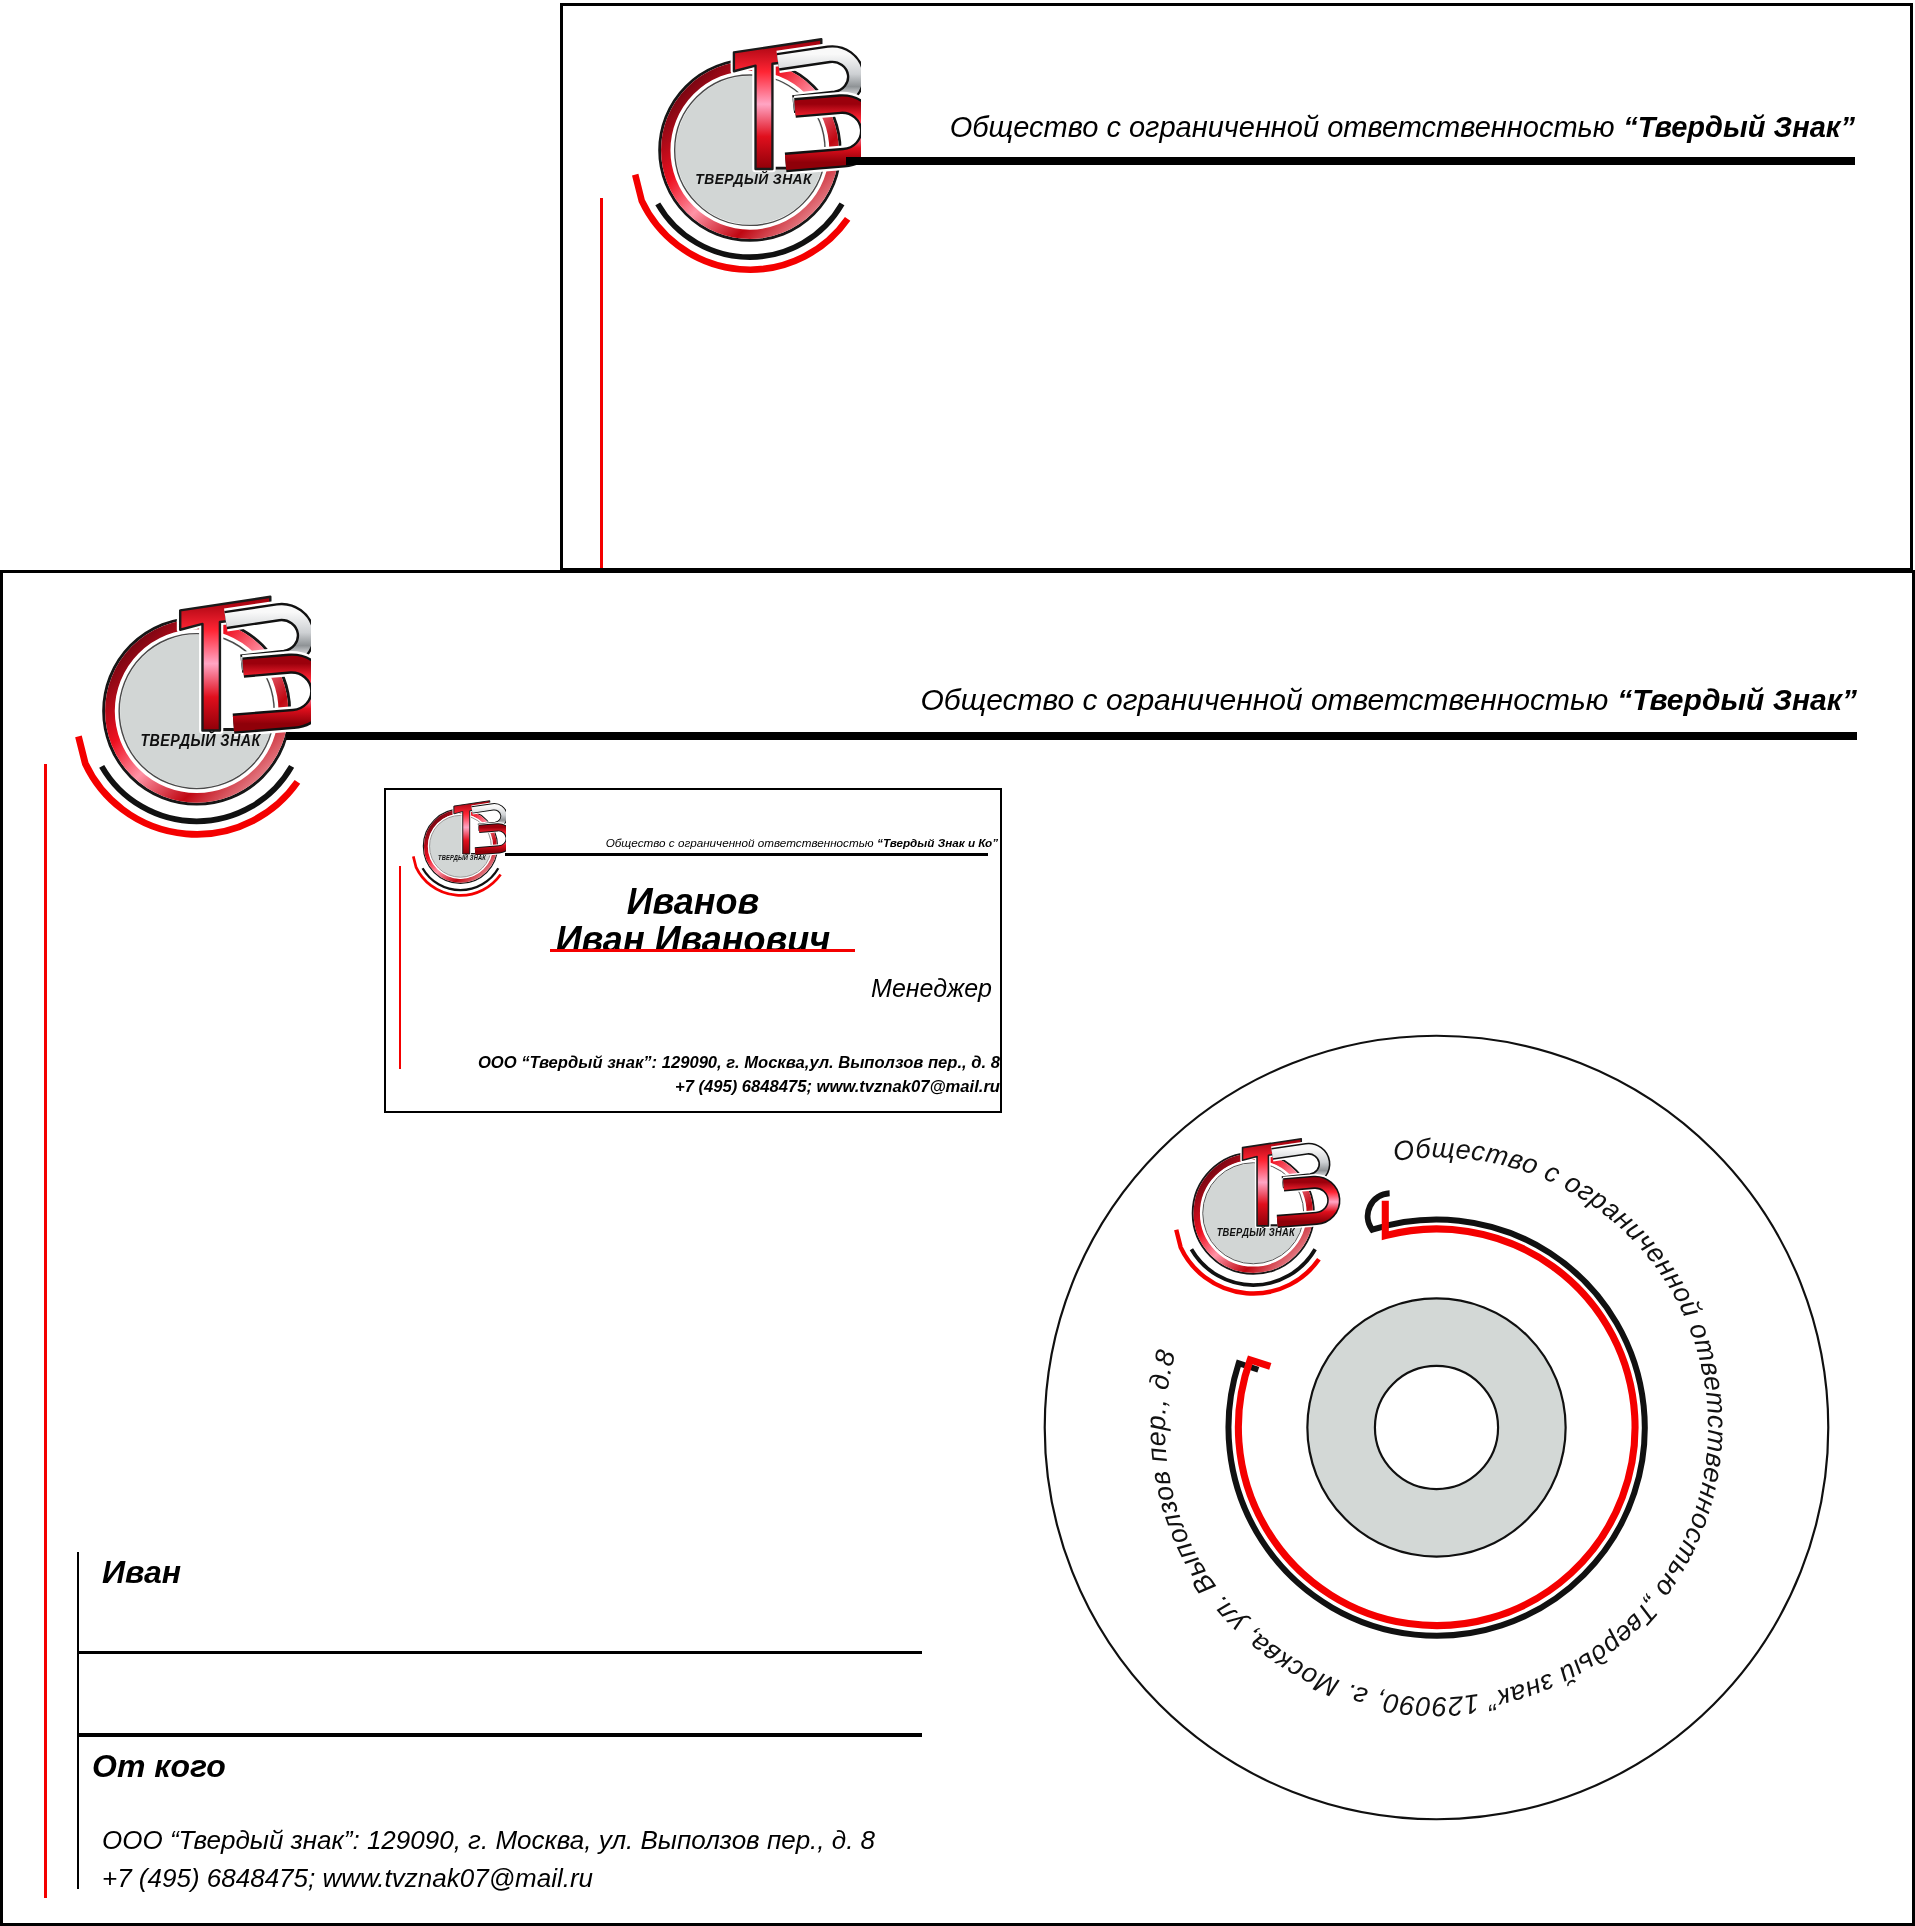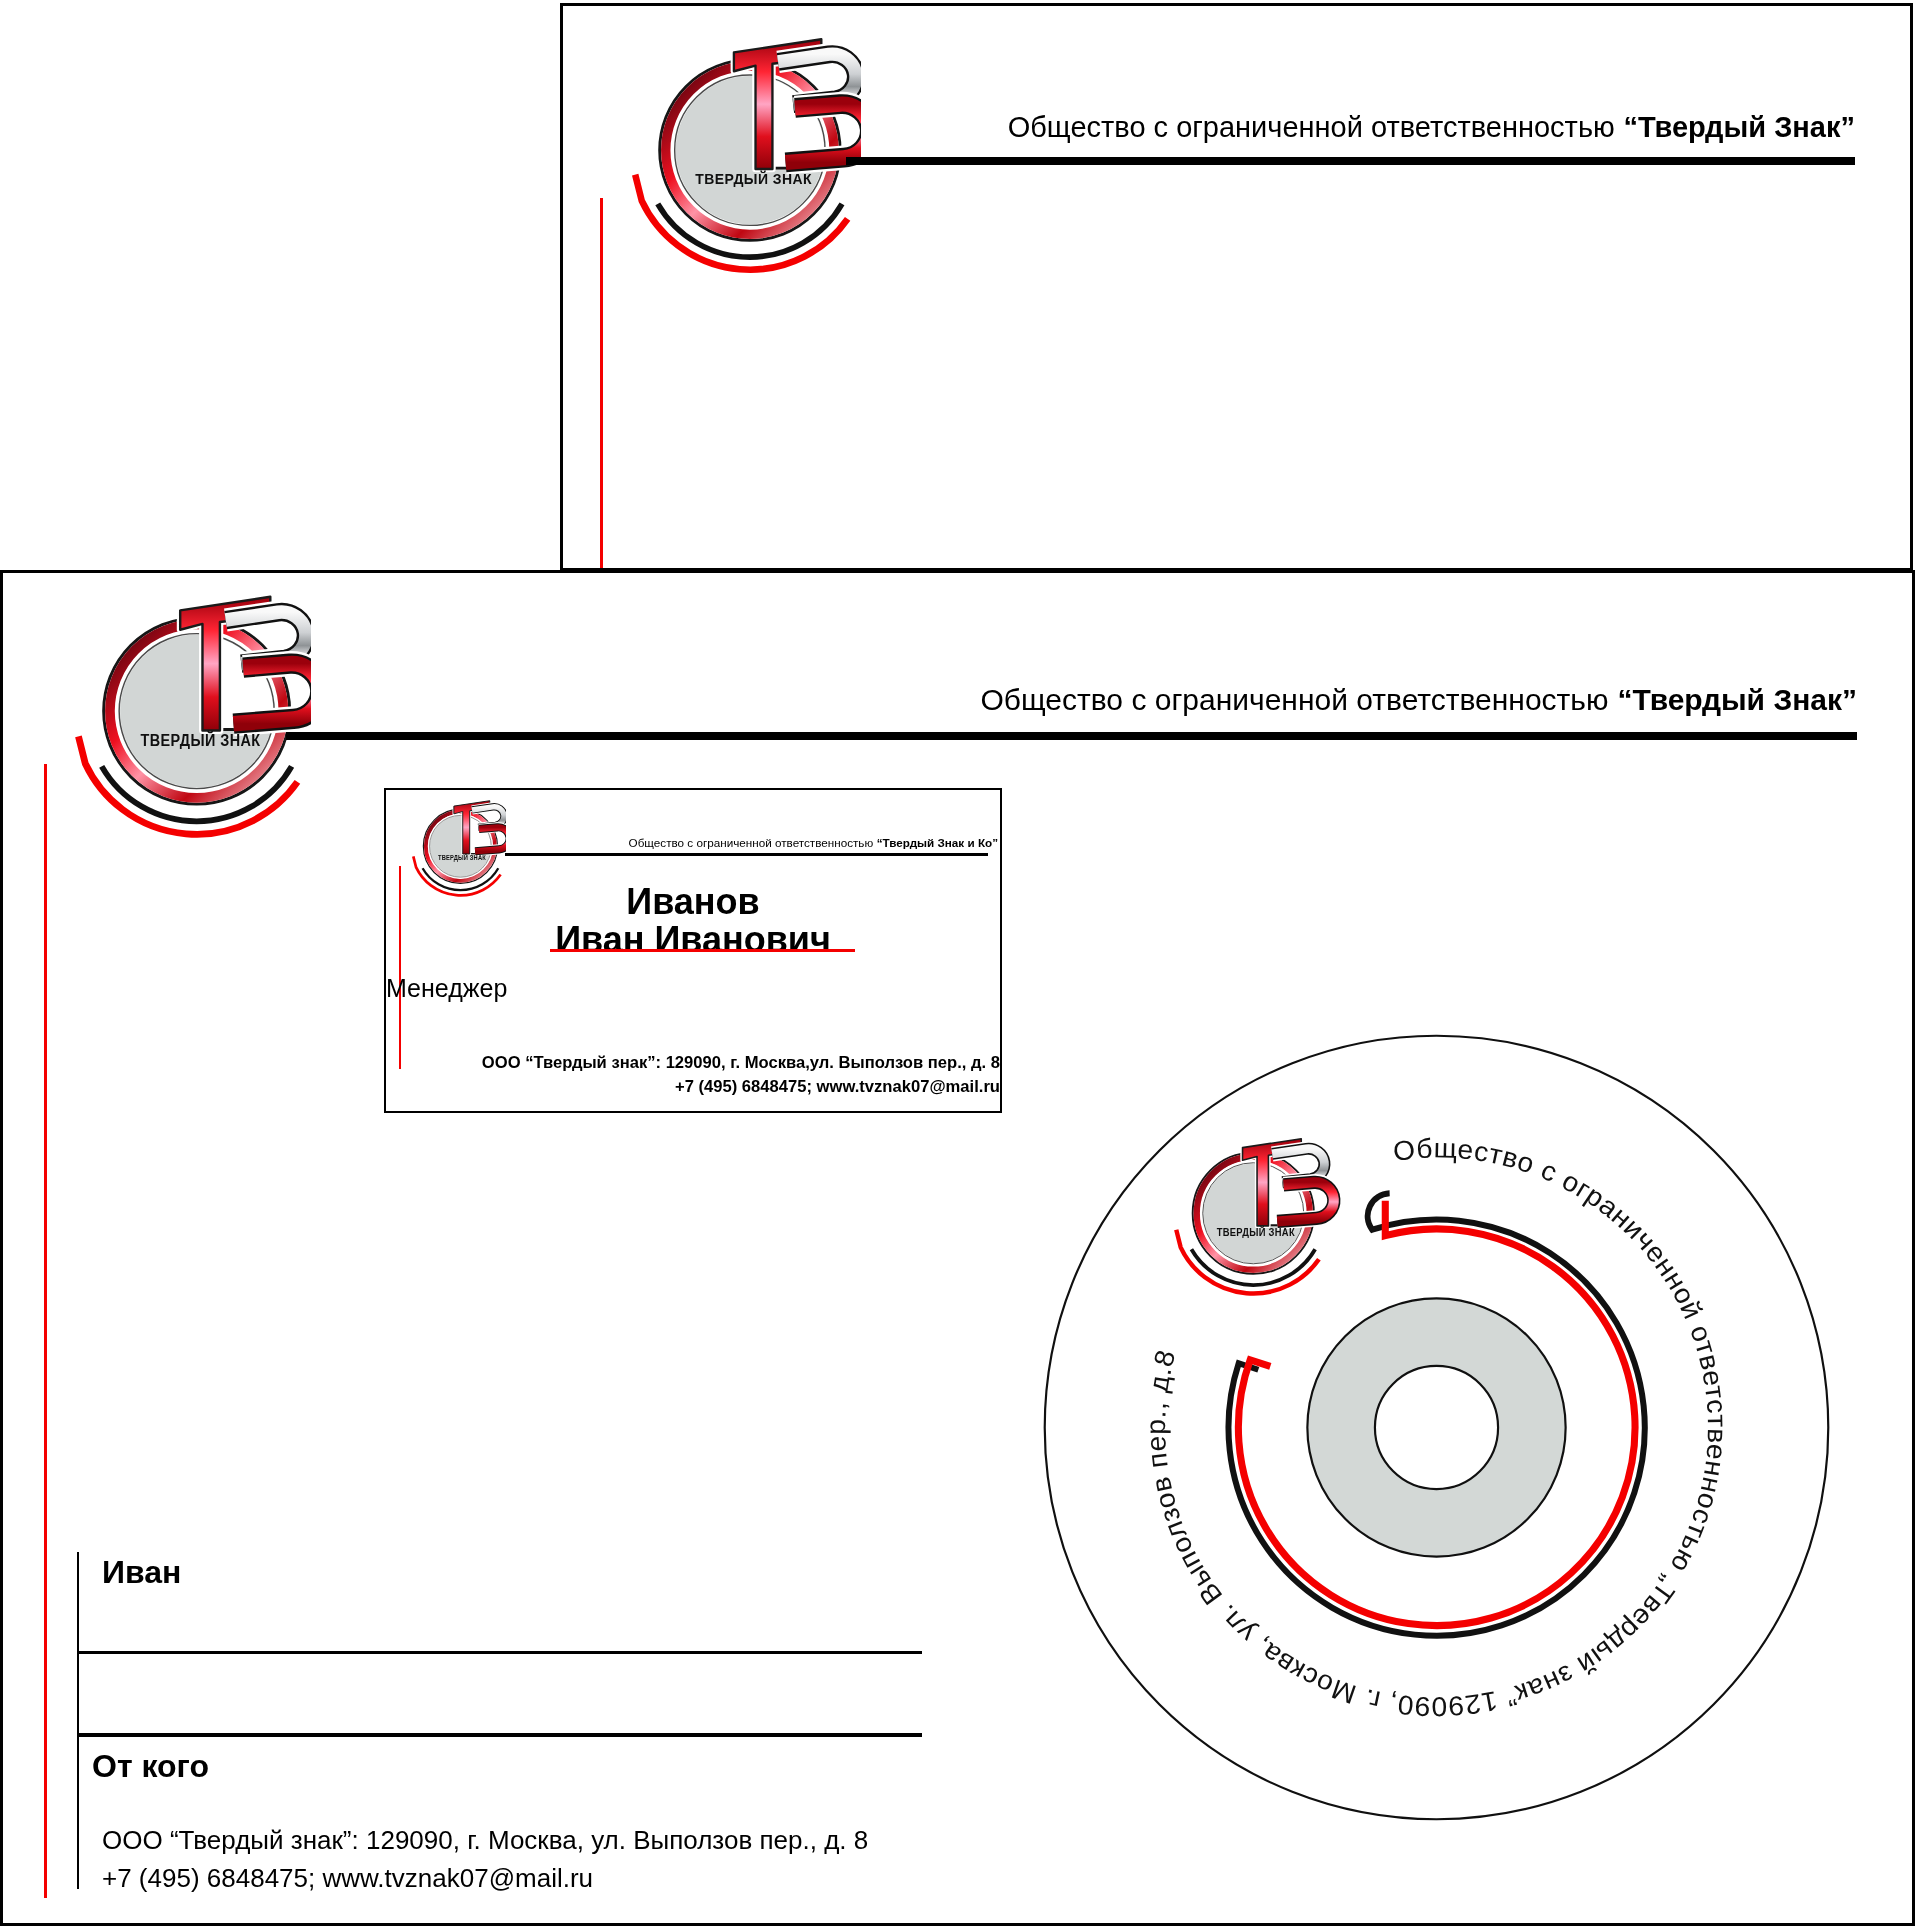--- a/index.html
+++ b/index.html
@@ -3,20 +3,21 @@
 <meta charset="utf-8">
 <style>
   html,body{margin:0;padding:0;background:#ffffff;}
   .stage{
     position:relative;
     width:1915px;height:1926px;
     background:#ffffff;
     font-family:"Liberation Sans", sans-serif;
     color:#000;
     overflow:hidden;
+    font-style:italic;
   }
   .frame{position:absolute;border:3.8px solid #000;box-sizing:border-box;background:#fff;}
   .abs{position:absolute;}
   .nowrap{white-space:nowrap;}
   .rule{position:absolute;background:#000;}
   .redline{position:absolute;background:#f40000;}
   .thinline{position:absolute;background:#000;}
 
   
   .letterhead{left:560px;top:3.3px;width:1353px;height:568px;}
@@ -37,21 +38,21 @@
   .env-from{left:89px;top:1175px;font-size:32px;font-weight:bold;}
   .env-address{left:99px;top:1248px;font-size:26px;line-height:1.48;}
 
   
   .card{left:384px;top:788px;width:618px;height:325px;border-width:2.7px;z-index:5;}
   .card-company{right:2px;top:46px;font-size:11.7px;text-align:center;}
   .card-rule{left:119px;right:12px;top:63px;height:3.3px;}
   .card-redline{left:13px;top:76px;width:2.2px;height:203px;}
   .card-name{left:0;right:0;top:93px;text-align:center;font-size:36px;font-weight:bold;line-height:1.06;}
   .card-underline{left:164px;top:159px;width:305px;height:3.3px;background:#f40000;}
-  .card-title{left:0;right:8px;top:184px;text-align:left;font-size:25px;}
+  .card-title{left:0;right:8px;top:184px;text-align:right;font-size:25px;}
   .card-address{left:0;right:0;top:261px;text-align:right;font-size:16.6px;font-weight:bold;line-height:1.42;}
 
   
   .cd{left:1042px;top:1033px;width:789px;height:789px;}
   .cd text{font-family:"Liberation Sans", sans-serif;}
 
   svg{display:block;}
 </style>
 </head>
 <body>

